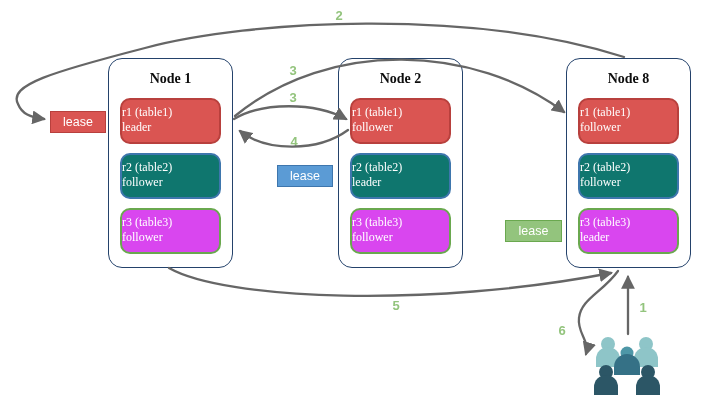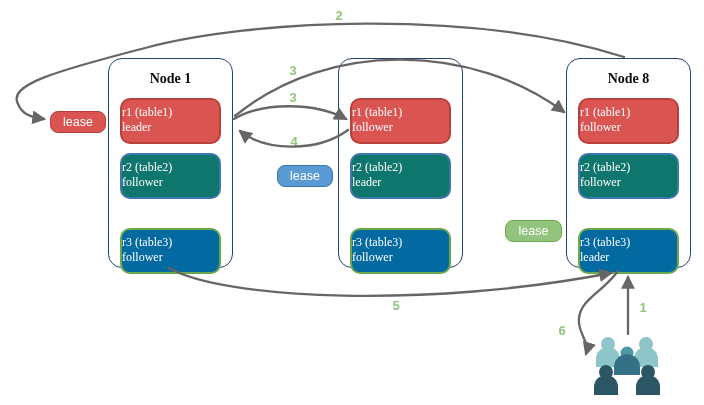--- a/index.html
+++ b/index.html
@@ -14,23 +14,23 @@
   .node-title{
     text-align:center;font-weight:bold;font-size:14px;color:#0d0d0d;margin-top:12px;
   }
   .replica{
     position:absolute;left:11px;width:101px;height:46px;border-radius:10px;
     box-sizing:border-box;color:#ffffff;font-size:12px;
     line-height:15px;padding-top:5px;border:2px solid;
   }
   .replica.red{background:#da5552;border-color:#b8403d;}
   .replica.blue{background:#0f766e;border-color:#3e76ad;}
-  .replica.green{background:#0369a1;border-color:#6aa84f;margin-top:20px;}
+  .replica.green{background:#d946ef;border-color:#6aa84f;}
   .lease{
-    position:absolute;border-radius:8px;box-sizing:border-box;color:#ffffff;
+    position:absolute;border-radius:0;box-sizing:border-box;color:#ffffff;
     font-size:12.5px;border:1.5px solid;display:flex;align-items:center;justify-content:center;
   }
   .lease.red{background:#da5552;border-color:#b8403d;}
   .lease.blue{background:#5b9bd5;border-color:#3e76ad;}
   .lease.green{background:#93c47d;border-color:#6aa84f;}
   .step{
     position:absolute;transform:translate(-50%,-50%);
     font-weight:bold;font-size:13px;color:#93c47d;
   }
   svg.arrows{position:absolute;left:0;top:0;pointer-events:none;}
@@ -50,20 +50,21 @@
       <div>r2 (table2)</div>
       <div>follower</div>
     </div>
     <div class="replica green" style="top:149px;">
       <div>r3 (table3)</div>
       <div>follower</div>
     </div>
   </div>
 
   <div class="node" style="left:338px;top:58px;">
+    <div class="node-title">Node 2</div>
     <div class="replica red" style="top:39px;">
       <div>r1 (table1)</div>
       <div>follower</div>
     </div>
     <div class="replica blue" style="top:94px;">
       <div>r2 (table2)</div>
       <div>leader</div>
     </div>
     <div class="replica green" style="top:149px;">
       <div>r3 (table3)</div>

